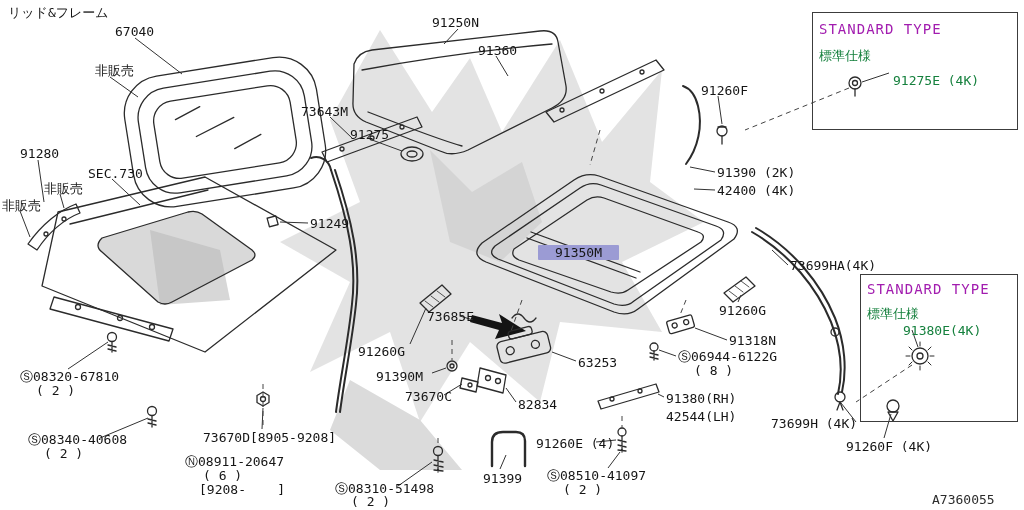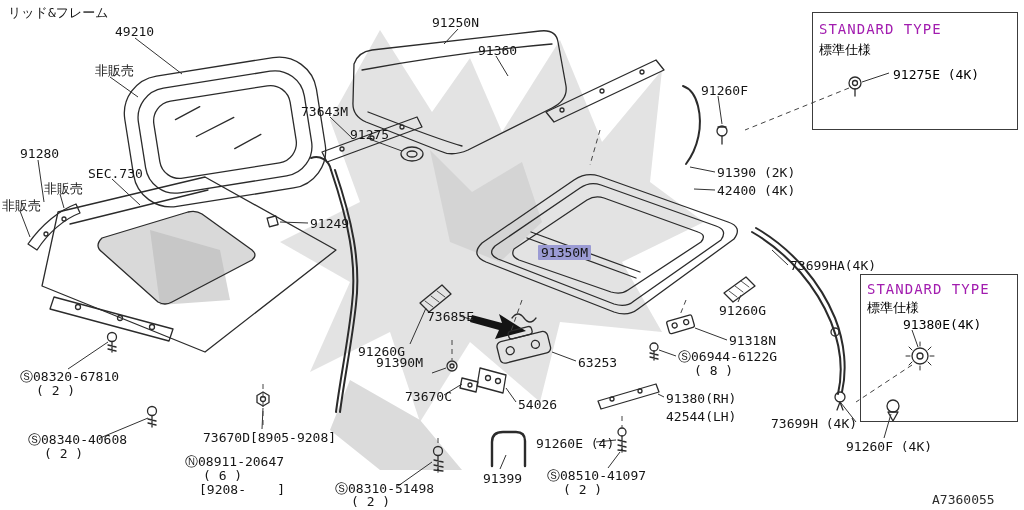--- a/index.html
+++ b/index.html
@@ -6,24 +6,24 @@
   body{
     width:1024px;height:510px;position:relative;background:#ffffff;
     font-family:"DejaVu Sans Mono","Liberation Mono",monospace;
     overflow:hidden;
   }
   #art{position:absolute;left:0;top:0;z-index:1;}
   .lbl{
     position:absolute;z-index:3;font-size:13px;line-height:15px;
     color:#151515;white-space:pre;
   }
-  .hl{padding:0 3px;border-radius:1px;}
+  .hl{padding:0 17px;border-radius:1px;}
   .box{position:absolute;z-index:2;border:1.6px solid #3c3c3c;background:transparent;}
   .box .bt{position:absolute;font-size:14px;letter-spacing:1px;color:#a21caf;white-space:pre;}
-  .box .bs{position:absolute;font-size:13px;color:#000000;white-space:pre;}
+  .box .bs{position:absolute;font-size:13px;color:#15803d;white-space:pre;margin-top:6px;}
   .code{color:#2c2c2c;}
 </style>
 </head>
 <body>
 
 <svg id="art" width="1024" height="510" viewBox="0 0 1024 510">
 
   <g fill="#dadada" stroke="none" opacity="0.75">
     <path d="M380 30 L432 112 L470 58 L502 132 L560 40 L602 142 L662 70 L650 182 L704 222 L622 262 L662 332 L560 322 L540 402 L470 342 L420 422 L390 332 L310 372 L350 282 L280 242 L360 202 L330 120 Z"></path>
     <path fill="#c6c6c6" d="M430 150 L472 192 L522 162 L542 222 L500 262 L450 242 Z"></path>
@@ -241,21 +241,21 @@
     <path d="M622 416 L622 428"></path>
     <path d="M438 438 L438 447"></path>
     <path d="M600 130 L590 165"></path>
     <path d="M686 300 L680 315"></path>
     <path d="M263 384 L263 428"></path>
   </g>
 </svg>
 
 <div class="lbl" style="left:8px;top:5px">リッド&amp;フレーム</div>
 
-<div class="lbl" style="left:115px;top:24px">49210</div>
+<div class="lbl" style="left:115px;top:24px">67040</div>
 <div class="lbl" style="left:95px;top:63px">非販売</div>
 <div class="lbl" style="left:432px;top:15px">91250N</div>
 <div class="lbl" style="left:478px;top:43px">91360</div>
 <div class="lbl" style="left:301px;top:104px">73643M</div>
 <div class="lbl" style="left:350px;top:127px">91275</div>
 <div class="lbl" style="left:701px;top:83px">91260F</div>
 
 <div class="box" style="left:812px;top:12px;width:204px;height:116px">
   <div class="bt" style="left:6px;top:8px">STANDARD TYPE</div>
   <div class="bs" style="left:6px;top:28px">標準仕様</div>
@@ -279,24 +279,24 @@
   <div class="bs" style="left:6px;top:24px">標準仕様</div>
   <div class="bs" style="left:42px;top:42px">91380E(4K)</div>
 </div>
 
 <div class="lbl" style="left:719px;top:303px">91260G</div>
 <div class="lbl" style="left:729px;top:333px">91318N</div>
 <div class="lbl" style="left:678px;top:349px">Ⓢ06944-6122G</div>
 <div class="lbl" style="left:694px;top:363px">( 8 )</div>
 <div class="lbl" style="left:427px;top:309px">73685E</div>
 <div class="lbl" style="left:358px;top:344px">91260G</div>
-<div class="lbl" style="left:376px;top:355px">91390M</div>
+<div class="lbl" style="left:376px;top:369px">91390M</div>
 <div class="lbl" style="left:578px;top:355px">63253</div>
 <div class="lbl" style="left:405px;top:389px">73670C</div>
-<div class="lbl" style="left:518px;top:397px">54026</div>
+<div class="lbl" style="left:518px;top:397px">82834</div>
 <div class="lbl" style="left:666px;top:391px">91380(RH)</div>
 <div class="lbl" style="left:666px;top:409px">42544(LH)</div>
 <div class="lbl" style="left:20px;top:369px">Ⓢ08320-67810</div>
 <div class="lbl" style="left:36px;top:383px">( 2 )</div>
 <div class="lbl" style="left:28px;top:432px">Ⓢ08340-40608</div>
 <div class="lbl" style="left:44px;top:446px">( 2 )</div>
 <div class="lbl" style="left:203px;top:430px">73670D[8905-9208]</div>
 <div class="lbl" style="left:185px;top:454px">Ⓝ08911-20647</div>
 <div class="lbl" style="left:203px;top:468px">( 6 )</div>
 <div class="lbl" style="left:199px;top:482px">[9208-    ]</div>

